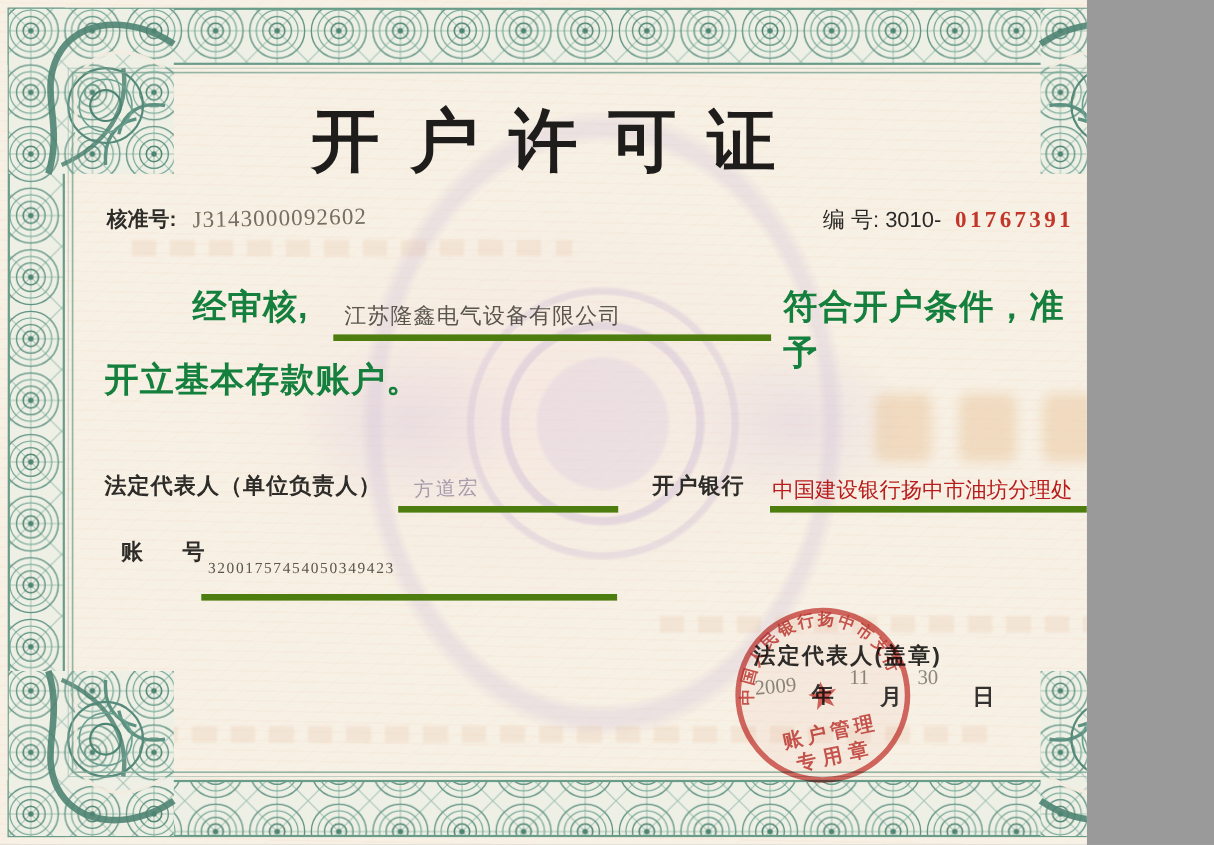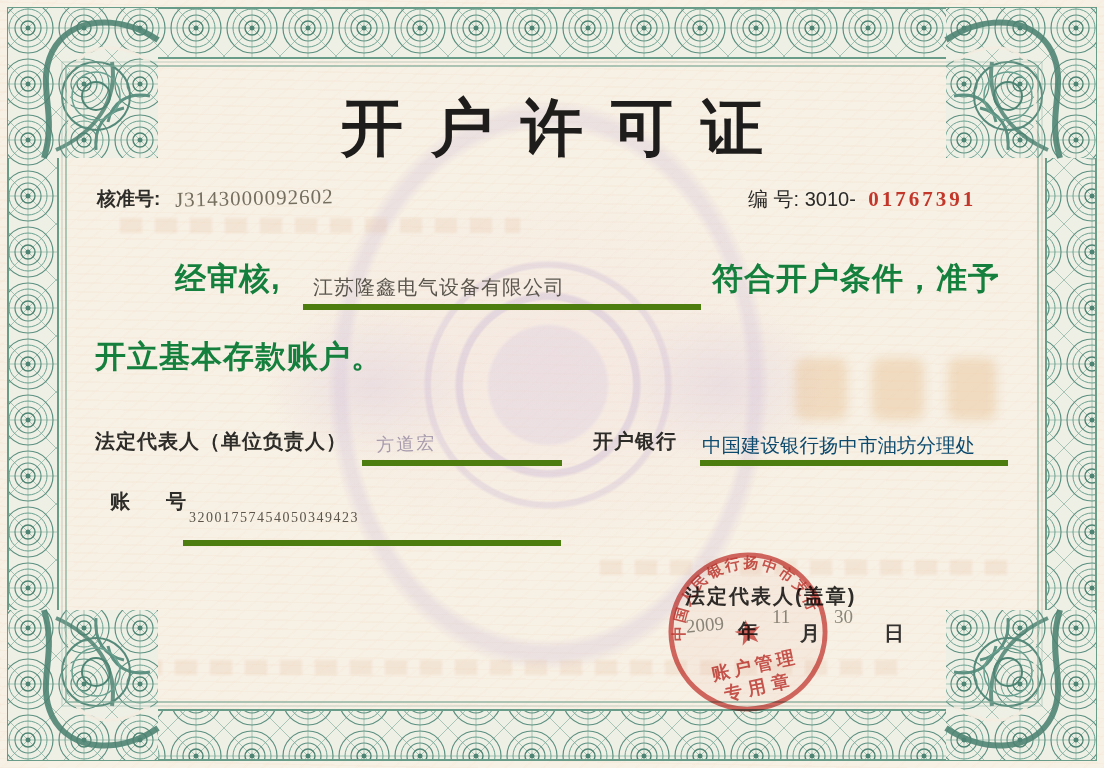--- a/index.html
+++ b/index.html
@@ -1,17 +1,17 @@
 <!DOCTYPE html>
 <html><head>
 <meta charset="utf-8">
 <style>
   html,body{margin:0;padding:0;background:#9a9a9a;}
   .page{
-    position:relative;width:1104px;height:768px;overflow:hidden;
+    position:relative;width:988px;height:768px;overflow:hidden;
     background:#fcfaf4;
     font-family:"Liberation Sans",sans-serif;
   }
   
   .paper{
     position:absolute;inset:0;
     background-color:#f7f0e4;
     background-image:
       radial-gradient(circle at 548px 385px, rgba(214,198,224,.30) 0 58px, rgba(214,198,224,0) 62px),
       radial-gradient(circle at 548px 385px, rgba(203,184,214,0) 0 84px, rgba(203,184,214,.40) 86px 91px, rgba(203,184,214,0) 94px 116px, rgba(203,184,214,.32) 118px 122px, rgba(203,184,214,0) 125px),
@@ -42,21 +42,21 @@
   .big{font-size:31px;font-weight:700;color:#15803d;letter-spacing:1px;}
   .typed{font-family:"Liberation Serif",serif;color:#57534c;}
   .fill-line{border-bottom:6px solid #4d7c0f;}
   .approval-val{font-family:"Liberation Serif",serif;font-size:21px;color:#756f60;letter-spacing:1px;display:inline-block;transform:rotate(-1.2deg);}
   .serial-num{font-family:"Liberation Serif",serif;font-size:21px;font-weight:700;color:#c2372a;letter-spacing:3px;}
   .company-line{left:303px;top:262px;width:398px;height:42px;}
   .company-text{display:block;padding:12px 0 0 10px;font-size:20px;color:#5a564e;letter-spacing:1px;}
   .name-line{left:362px;top:420px;width:200px;height:40px;}
   .name-text{display:block;padding:10px 0 0 14px;font-size:18px;color:rgba(146,134,158,.8);transform:rotate(-2deg);letter-spacing:2px;}
   .bank-line{left:700px;top:420px;width:308px;height:40px;}
-  .bank-text{display:block;padding:12px 0 0 2px;font-size:19.5px;color:#0c4a6e;}
+  .bank-text{display:block;padding:12px 0 0 2px;font-size:19.5px;color:#b91c1c;}
   .acct-line{left:183px;top:500px;width:378px;height:40px;}
   .acct-text{display:block;padding:10px 0 0 6px;font-size:14px;color:#5b554b;letter-spacing:1.5px;}
   .date-wrap{left:672px;top:604px;width:280px;height:48px;}
   .date-wrap span{position:absolute;}
   .d-stamped{font-family:"Liberation Serif",serif;font-size:19px;color:#8b887b;}
   .d-label{font-size:20px;font-weight:700;color:#343230;}
   .stamp{left:656px;top:540px;mix-blend-mode:multiply;opacity:.93;}
 </style>
 </head>
 <body>
@@ -117,21 +117,21 @@
     <span class="label lbl20" style="font-weight:400;color:#2b2a28;">编 号: 3010-</span>
     <span class="serial-num" style="margin-left:8px;text-align:center;">01767391</span>
   </div>
 
   <div class="abs big" style="left:175px;top:258px;">经审核,</div>
   <div class="abs fill-line company-line">
     <span class="company-text typed">江苏隆鑫电气设备有限公司</span>
   </div>
   <div class="abs big" style="left:712px;top:258px;">符合开户条件，准予</div>
 
-  <div class="abs big" style="left:95px;top:336px;">开立基本存款账户。</div>
+  <div class="abs big" style="left:95px;top:324px;">开立基本存款账户。</div>
 
   <div class="abs label lbl24" style="left:95px;top:428px;">法定代表人（单位负责人）</div>
   <div class="abs fill-line name-line">
     <span class="name-text">方道宏</span>
   </div>
   <div class="abs label lbl24" style="left:593px;top:428px;">开户银行</div>
   <div class="abs fill-line bank-line">
     <span class="bank-text typed">中国建设银行扬中市油坊分理处</span>
   </div>
 

